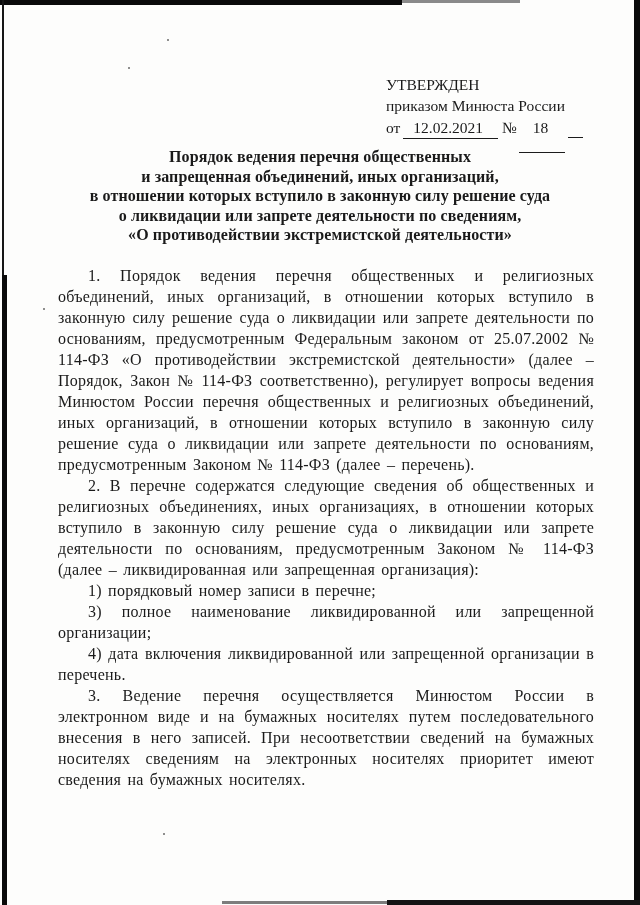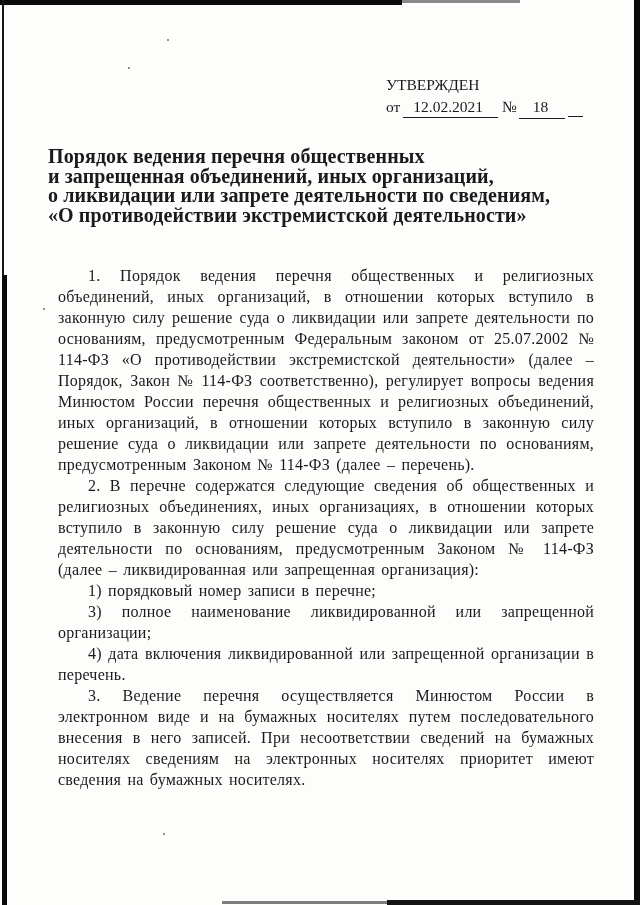--- a/index.html
+++ b/index.html
@@ -43,32 +43,32 @@
     line-height: 21px;
     white-space: nowrap;
   }
   .approval-date-line { margin-top: 1px; }
   .u {
     border-bottom: 1.5px solid #1c1c1c;
     display: inline-block;
     line-height: 18px;
   }
   .u-date { padding: 0 15px 1px 10px; margin-left: 3px; }
-  .u-num  { padding: 0 17px 2px 14px; margin-left: 2px; }
+  .u-num  { padding: 0 17px 15px 14px; margin-left: 2px; }
   .u-tail { width: 15px; margin-left: 3px; }
 
   
   .doc-title {
     position: absolute;
     top: 147px;
     left: 48px;
     width: 544px;
     margin: 0;
-    text-align: left;
-    font-size: 20px;
+    text-align: center;
+    font-size: 16px;
     font-weight: bold;
     line-height: 19.5px;
     letter-spacing: 0.1px;
   }
 
   
   .doc-body {
     position: absolute;
     top: 265px;
     left: 58px;
@@ -96,29 +96,31 @@
   <div class="edge edge-right"></div>
   <div class="edge-bottom-gray" style="position:absolute;"></div>
   <div class="edge-bottom-dark" style="position:absolute;"></div>
   <div class="speck speck-1"></div>
   <div class="speck speck-2"></div>
   <div class="speck speck-3"></div>
   <div class="speck speck-4"></div>
 
   <div class="approval">
     <div>УТВЕРЖДЕН</div>
+    <div>приказом Минюста России</div>
     <div class="approval-date-line">
       <span>от</span><span class="u u-date">12.02.2021</span>
       <span>№</span><span class="u u-num">18</span><span class="u u-tail">&nbsp;</span>
     </div>
   </div>
 
   <h1 class="doc-title">
     <div>Порядок ведения перечня общественных</div>
     <div>и запрещенная объединений, иных организаций,</div>
+    <div>в отношении которых вступило в законную силу решение суда</div>
     <div>о ликвидации или запрете деятельности по сведениям,</div>
     <div>«О противодействии экстремистской деятельности»</div>
   </h1>
 
   <div class="doc-body">
     <p>1. Порядок ведения перечня общественных и религиозных объединений, иных организаций, в отношении которых вступило в законную силу решение суда о ликвидации или запрете деятельности по основаниям, предусмотренным Федеральным законом от 25.07.2002 № 114-ФЗ «О противодействии экстремистской деятельности» (далее – Порядок, Закон № 114-ФЗ соответственно), регулирует вопросы ведения Минюстом России перечня общественных и религиозных объединений, иных организаций, в отношении которых вступило в законную силу решение суда о ликвидации или запрете деятельности по основаниям, предусмотренным Законом № 114-ФЗ (далее – перечень).</p>
     <p>2. В перечне содержатся следующие сведения об общественных и религиозных объединениях, иных организациях, в отношении которых вступило в законную силу решение суда о ликвидации или запрете деятельности по основаниям, предусмотренным Законом № 114-ФЗ (далее – ликвидированная или запрещенная организация):</p>
     <p>1) порядковый номер записи в перечне;</p>
     <p>3) полное наименование ликвидированной или запрещенной организации;</p>
     <p>4) дата включения ликвидированной или запрещенной организации в перечень.</p>

